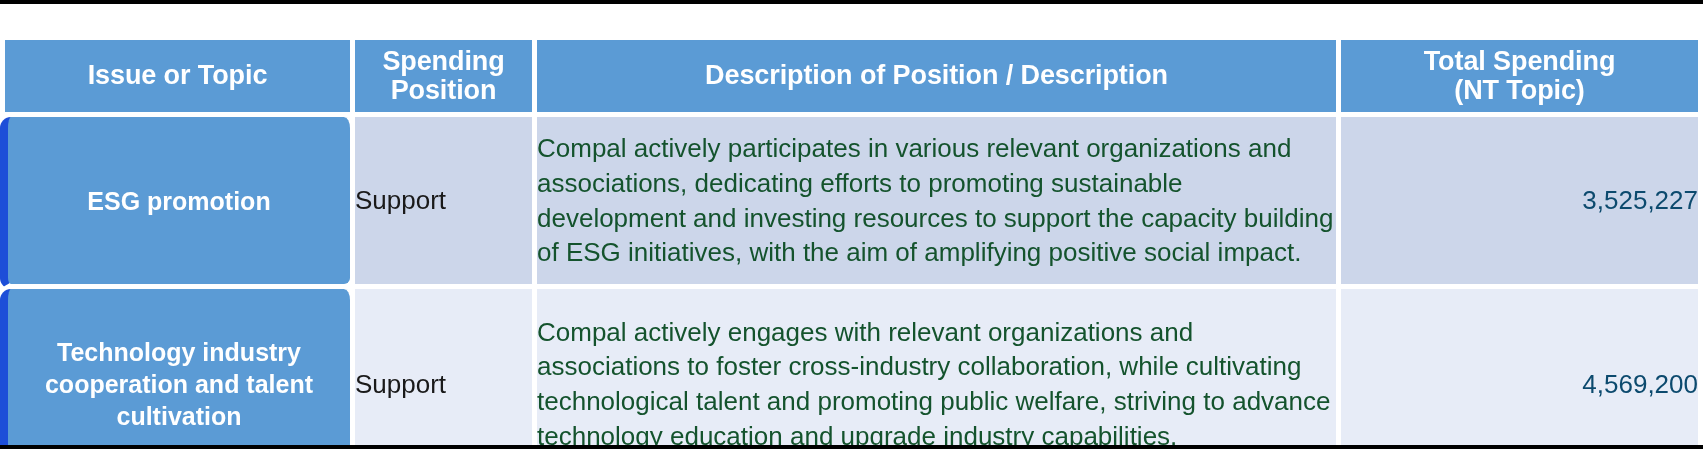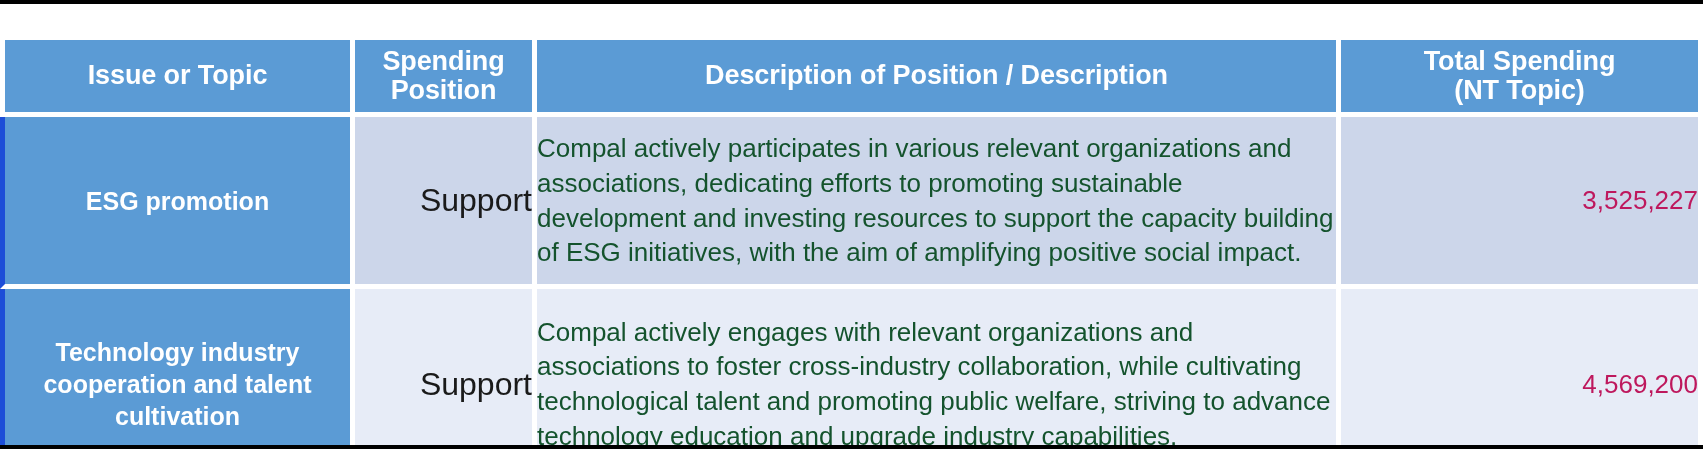--- a/index.html
+++ b/index.html
@@ -75,39 +75,40 @@
 
   
   td.issue {
     background: #5b9bd5;
     color: #ffffff;
     font-weight: bold;
     font-size: 25px;
     line-height: 1.28;
     text-align: center;
     padding: 4px 18px;
-    border-left: 5px solid #1d4ed8;
+    border-left: 8px solid #1d4ed8;
+    border-radius: 11px;
   }
   td.position {
-    font-size: 32px;
+    font-size: 26px;
     color: #1a1a1a;
-    text-align: right;
+    text-align: left;
     font-weight: normal;
   }
   td.desc {
     font-size: 26px;
     color: #14532d;
     text-align: left;
     line-height: 1.33;
     padding: 6px 14px 6px 12px;
     font-weight: normal;
   }
   td.total {
     font-size: 26px;
-    color: #be185d;
+    color: #0c4a6e;
     text-align: right;
     padding-right: 8px;
     font-weight: normal;
     border-right: 0;
   }
   tr.row-a td.position,
   tr.row-a td.desc,
   tr.row-a td.total { background: #ccd6ea; }
 
   tr.row-b td.position,

